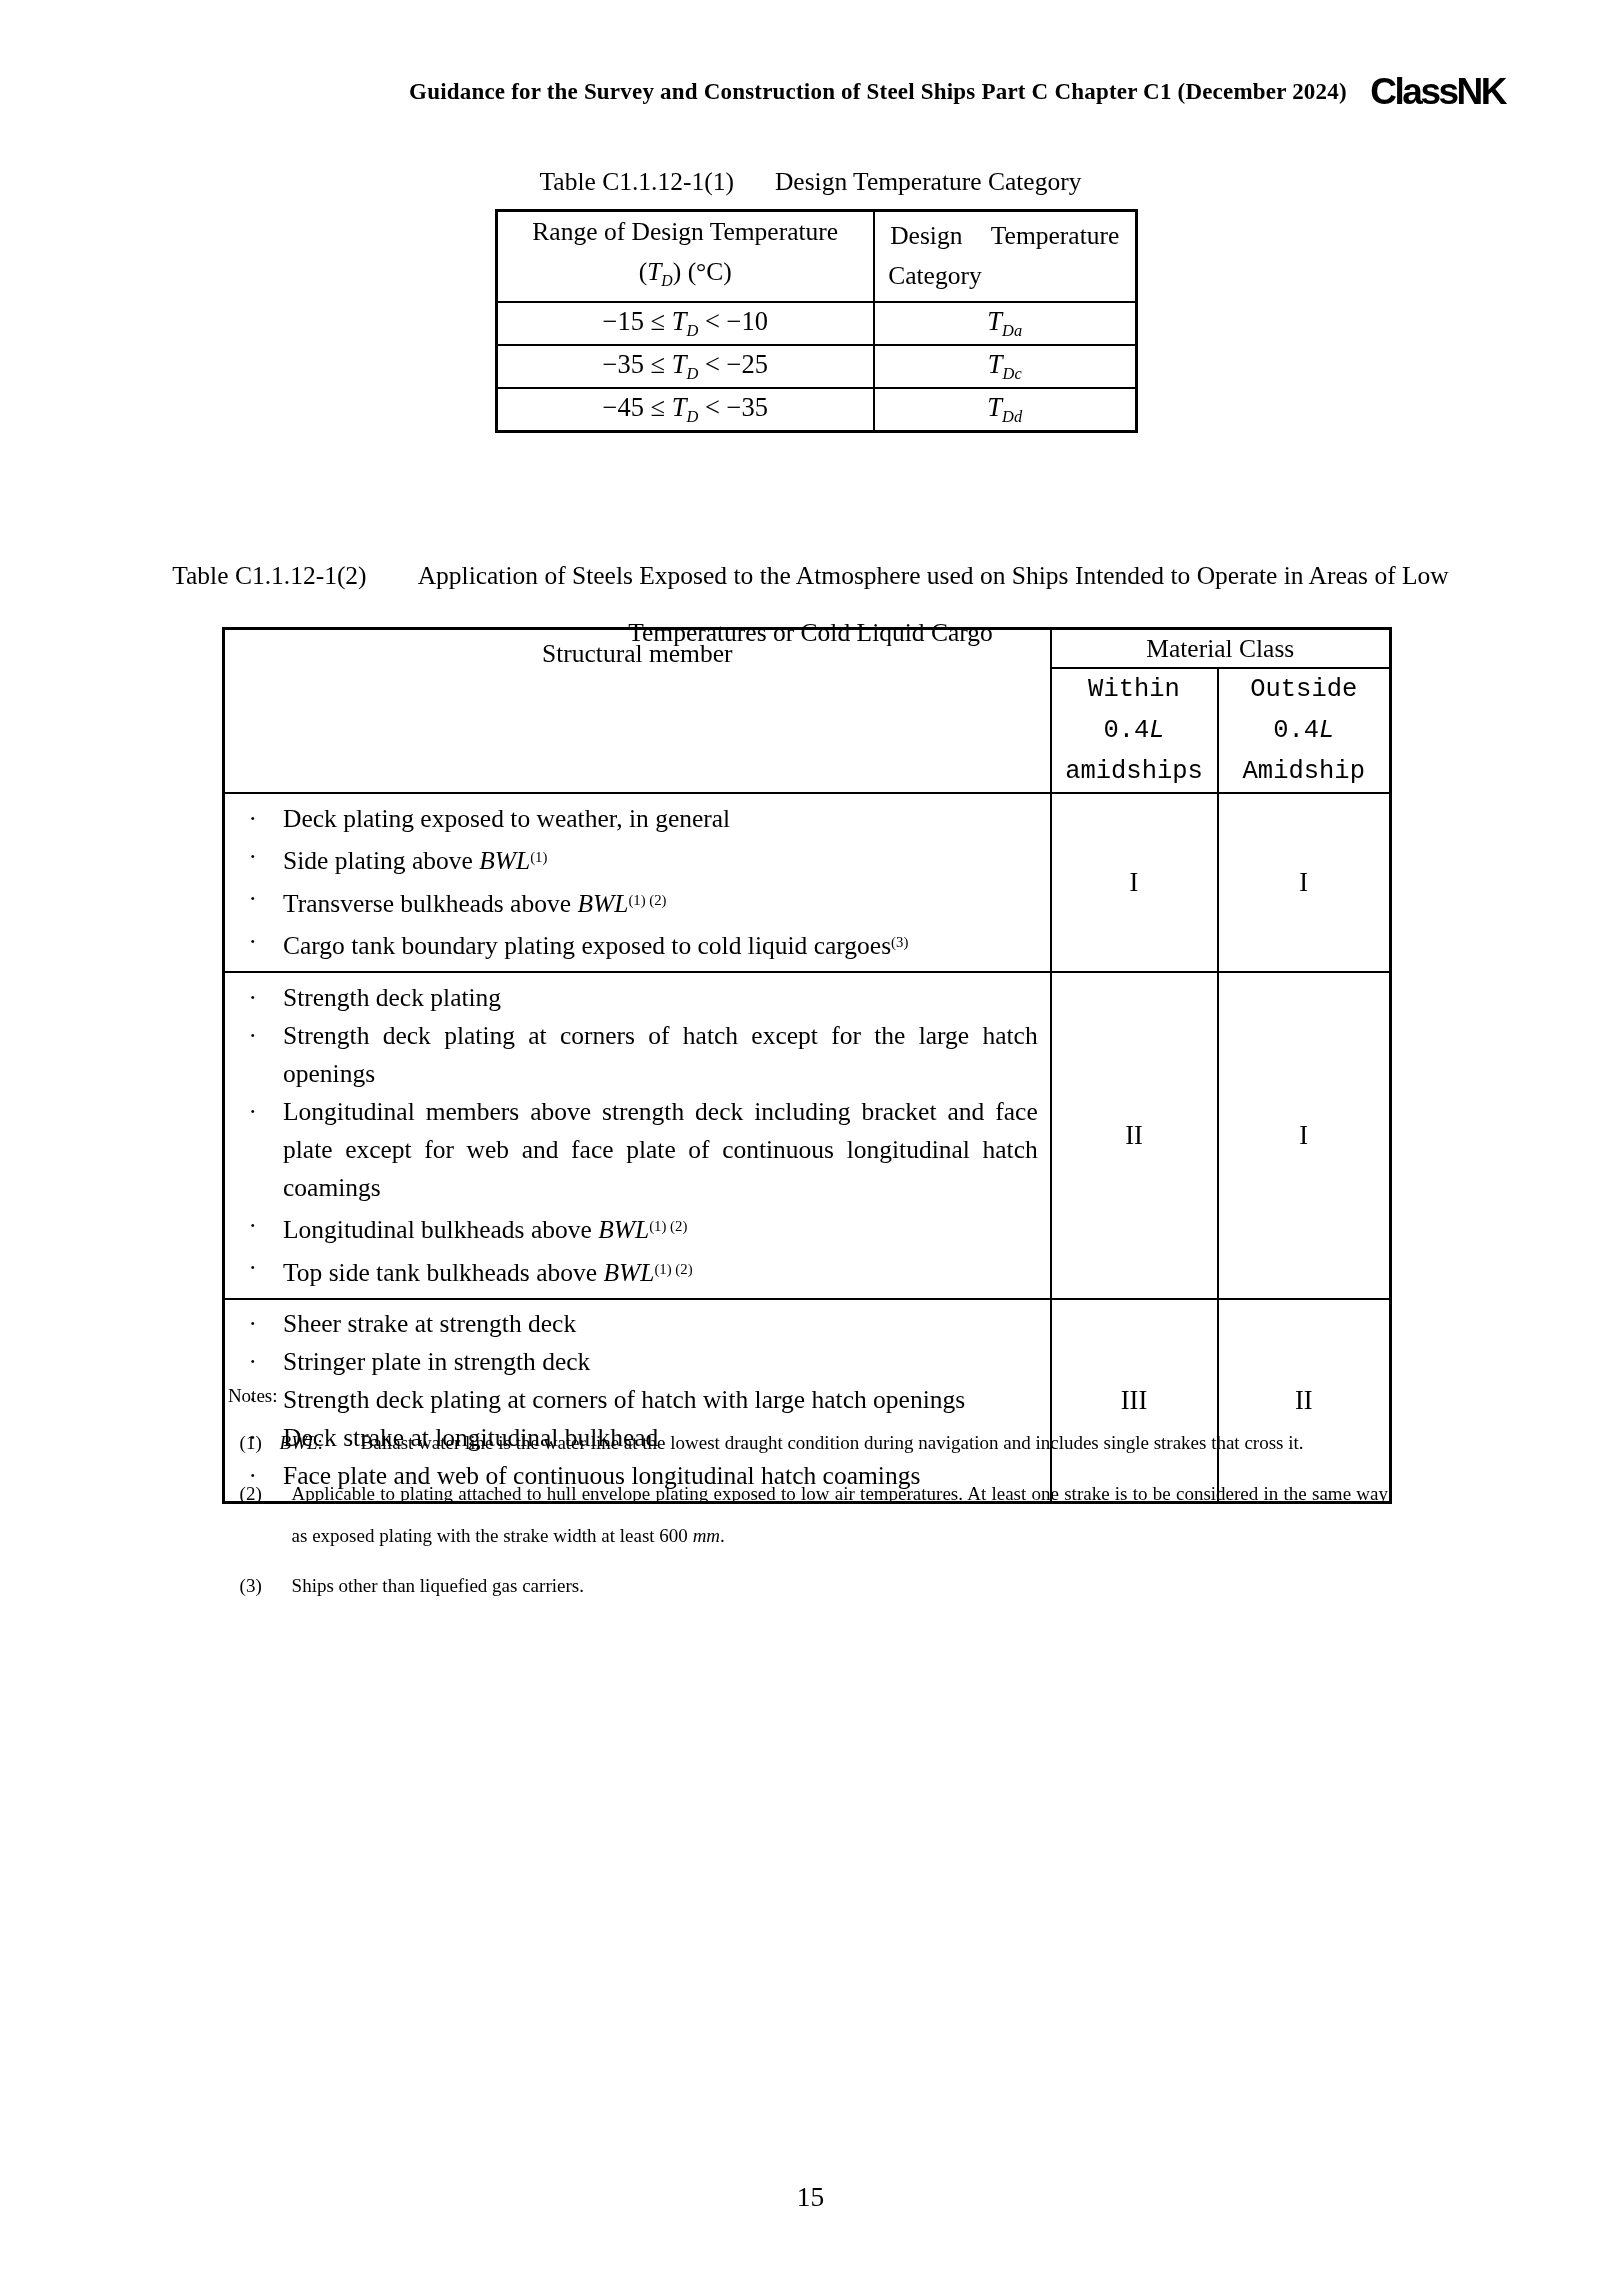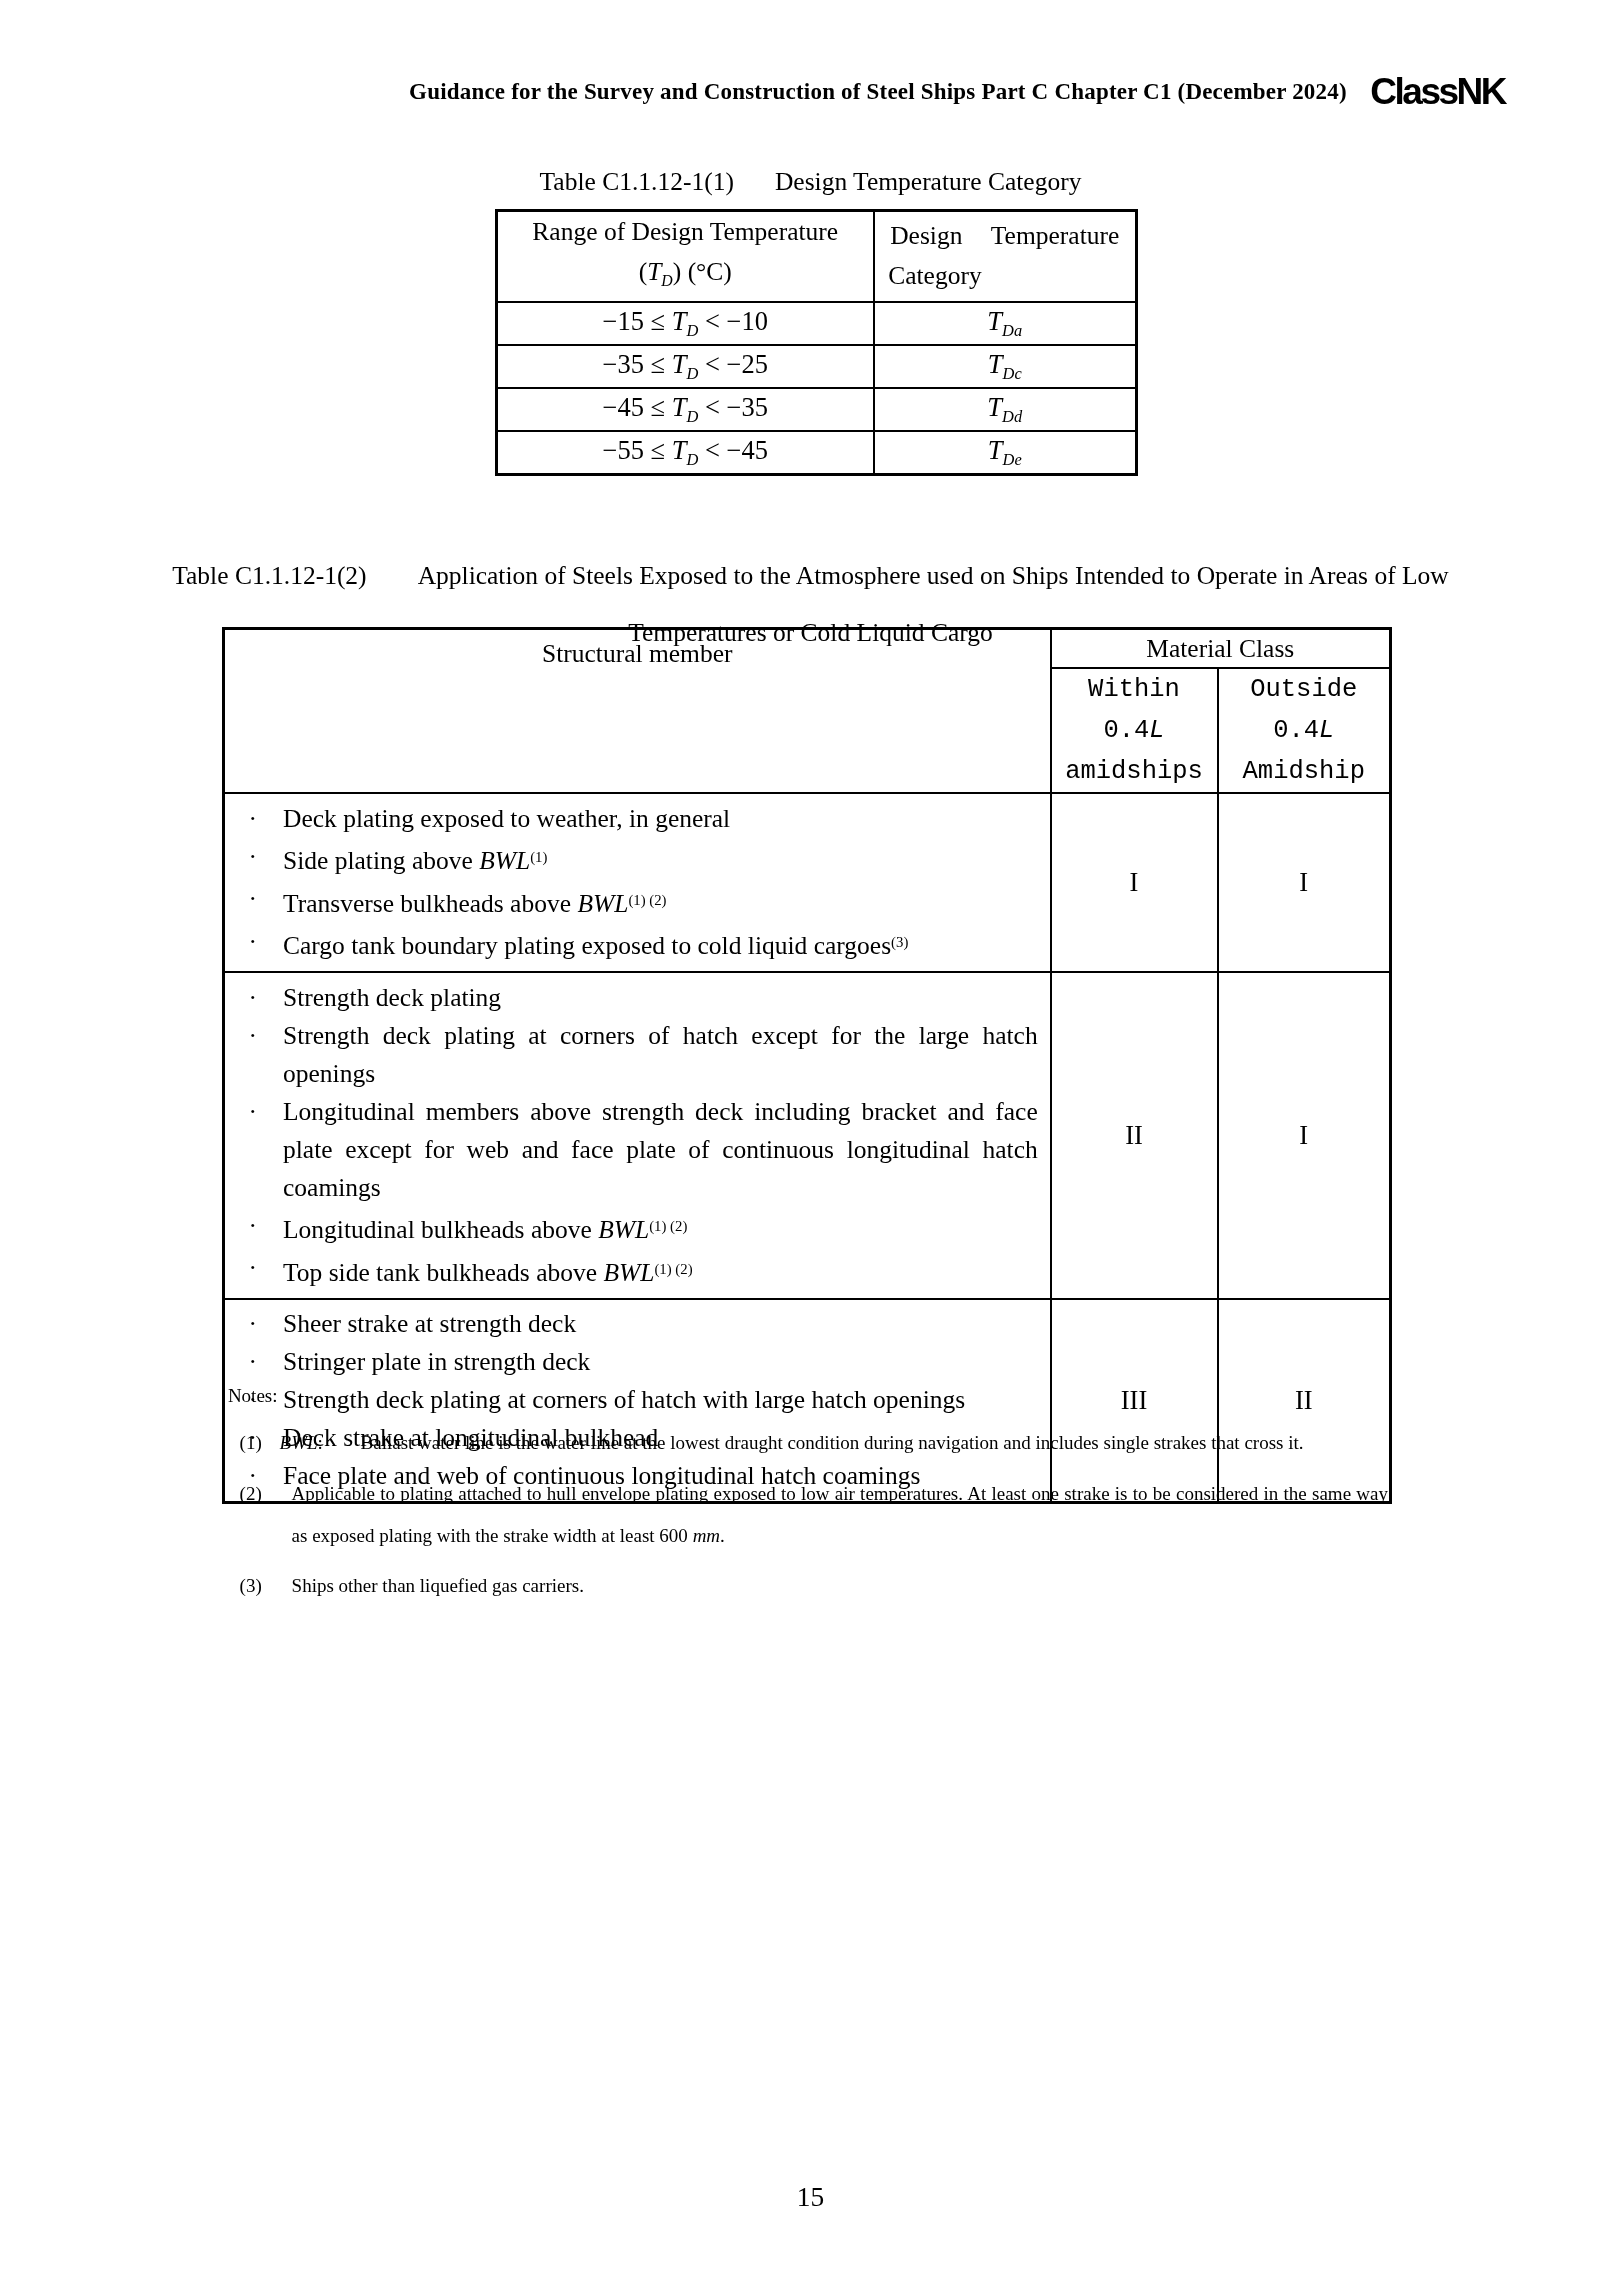--- a/index.html
+++ b/index.html
@@ -98,24 +98,20 @@
           <td class="t1-range"><span>−15 ≤ </span><span><i>T</i></span><sub><i>D</i></sub><span> &lt; −10</span></td>
           <td class="t1-cat"><span><i>T</i></span><sub><i>Da</i></sub></td>
         </tr>
         <tr>
           <td class="t1-range"><span>−35 ≤ </span><span><i>T</i></span><sub><i>D</i></sub><span> &lt; −25</span></td>
           <td class="t1-cat"><span><i>T</i></span><sub><i>Dc</i></sub></td>
         </tr>
         <tr>
           <td class="t1-range"><span>−45 ≤ </span><span><i>T</i></span><sub><i>D</i></sub><span> &lt; −35</span></td>
           <td class="t1-cat"><span><i>T</i></span><sub><i>Dd</i></sub></td>
-        </tr>
-        <tr>
-          <td class="t1-range"><span>−55 ≤ </span><span><i>T</i></span><sub><i>D</i></sub><span> &lt; −45</span></td>
-          <td class="t1-cat"><span><i>T</i></span><sub><i>De</i></sub></td>
         </tr>
       </tbody>
   </table>
 
   <div class="t2-caption">
     <div class="cap-line1">
       <span>Table C1.1.12-1(2)</span>
       <span>Application of Steels Exposed to the Atmosphere used on Ships Intended to Operate in Areas of Low</span>
     </div>
     <div class="cap-line2">Temperatures or Cold Liquid Cargo</div>

